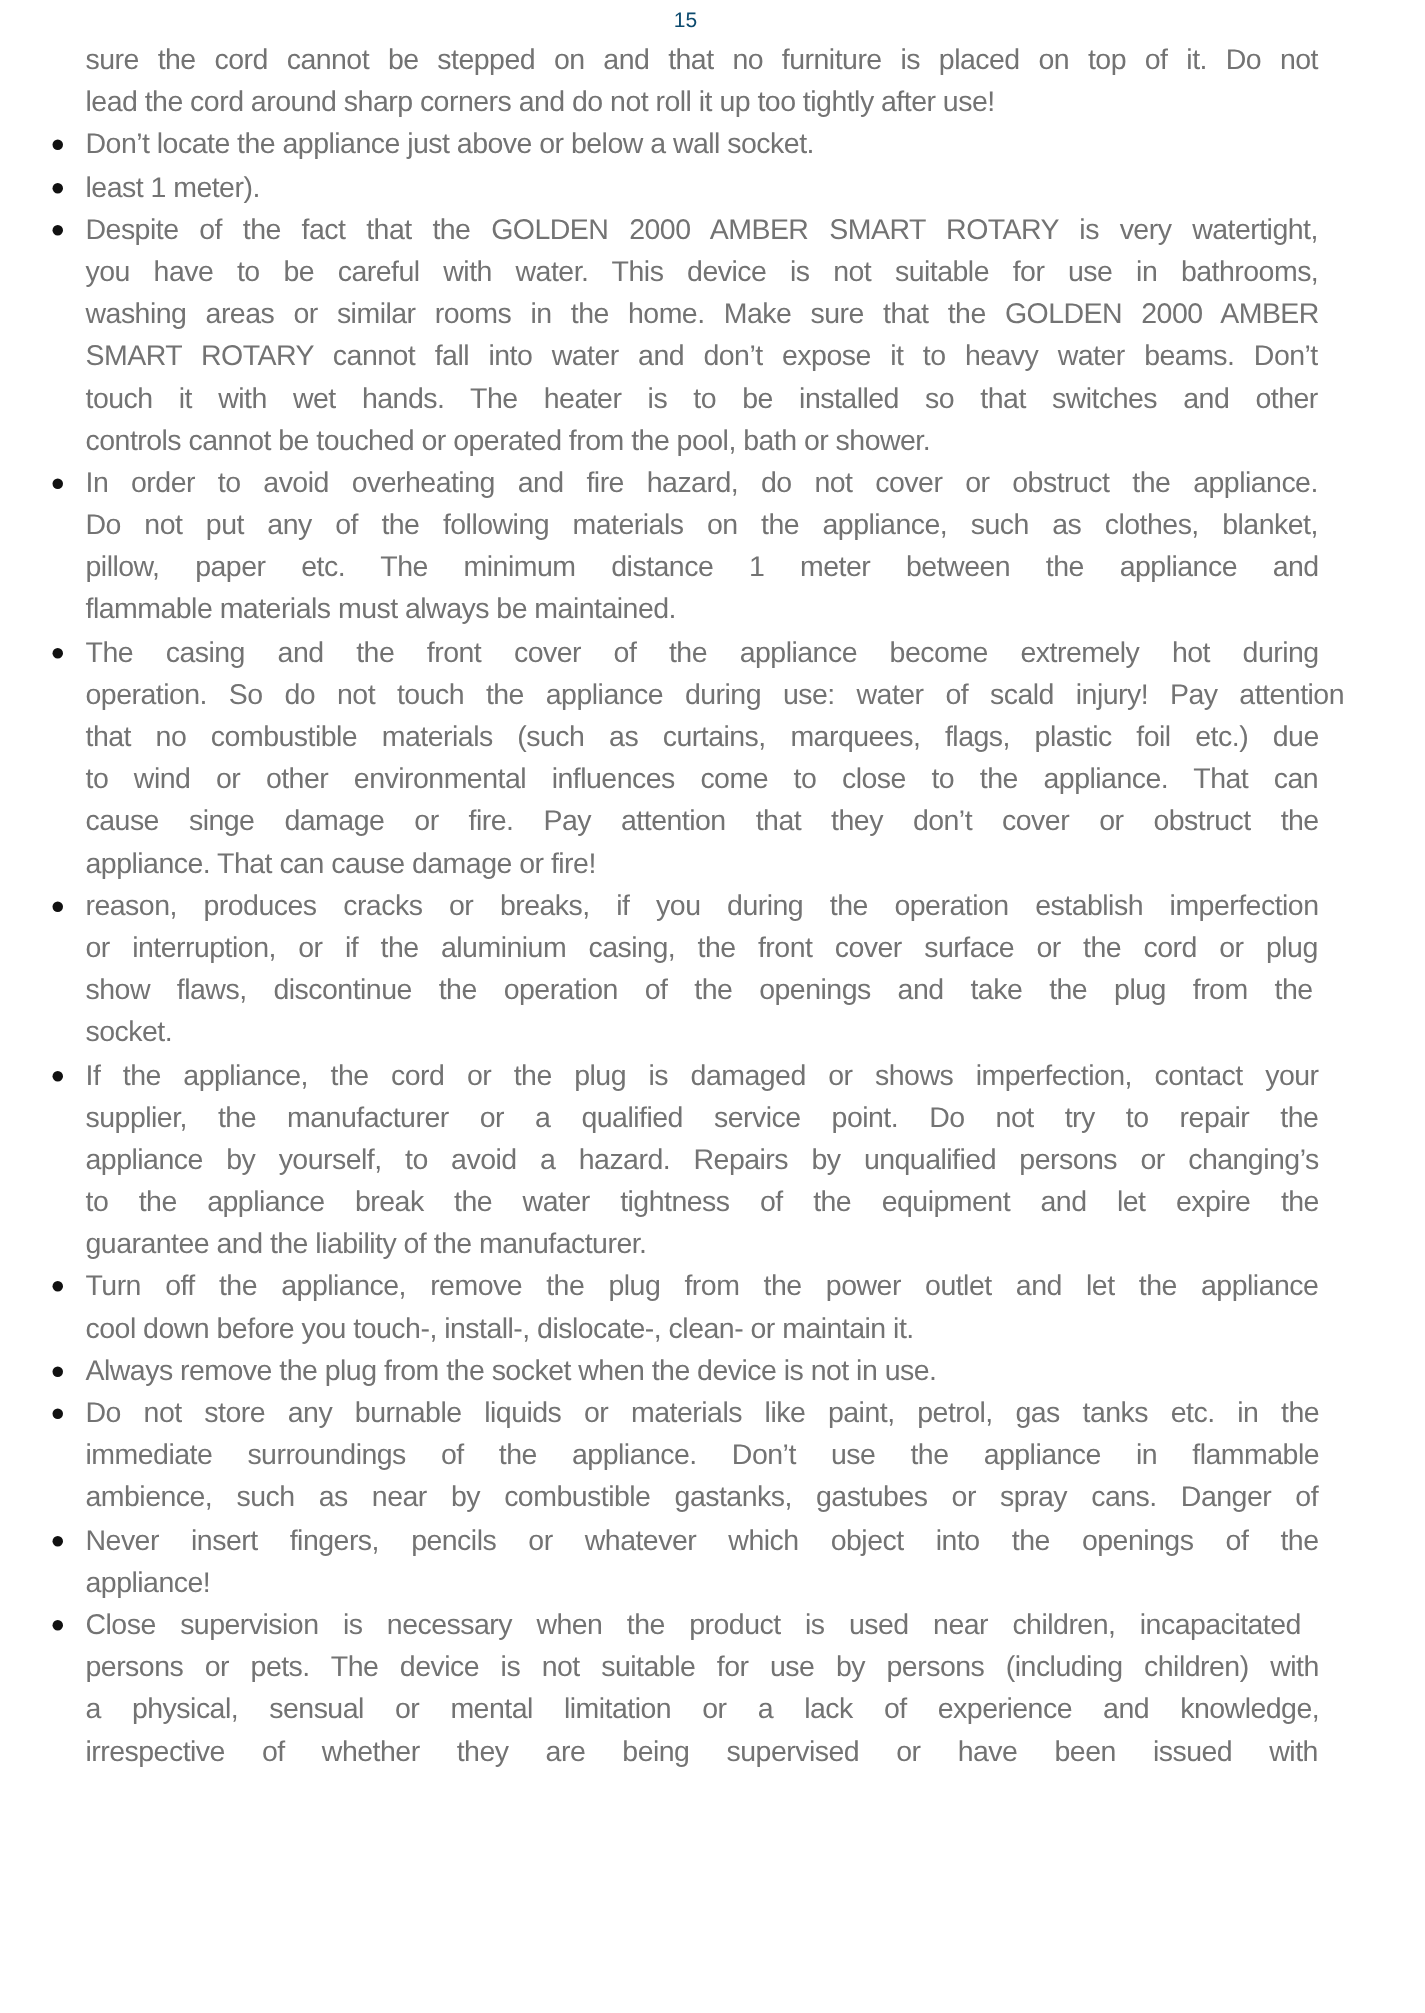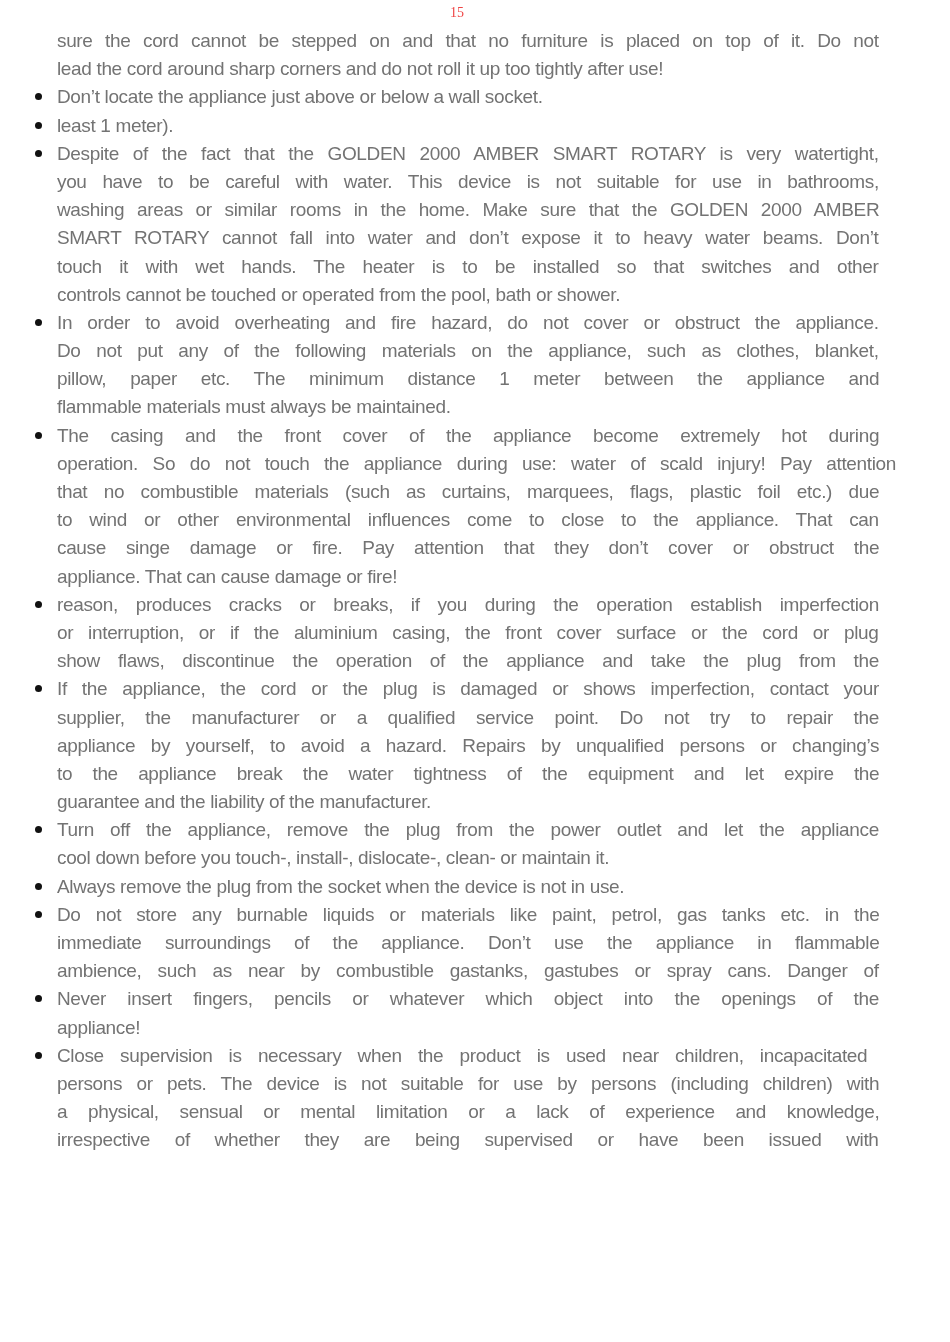--- a/index.html
+++ b/index.html
@@ -1,19 +1,19 @@
 <!DOCTYPE html>
 <html><head>
 <meta charset="utf-8">
 <style>
   html, body { margin: 0; padding: 0; background: #ffffff; }
   body { width: 950px; height: 1342px; position: relative; overflow: hidden; }
   .page-number {
     position: absolute; left: 0; width: 914px; top: 5px; text-align: center;
-    font-family: Liberation Serif, serif; font-size: 14px; color: #ef4444;
+    font-family: Liberation Sans, sans-serif; font-size: 14px; color: #0c4a6e;
   }
   .content {
     position: absolute; left: 57px; top: 27px; width: 822px;
     font-family: "Liberation Sans", sans-serif; font-size: 19px; color: #737373;
     letter-spacing: -0.35px;
   }
   .para { position: relative; margin: 0; padding: 0; }
   .line {
     display: block; height: 28.2px; line-height: 28.2px;
     text-align: justify; text-align-last: justify; white-space: nowrap; overflow: visible;
@@ -64,21 +64,22 @@
       <span class="line" style="display: block; text-align: left; text-align-last: left; word-spacing: 9.64286px;">operation. So do not touch the appliance during use: water of scald injury! Pay attention</span>
       <span class="line" style="display: block; text-align: left; text-align-last: left; word-spacing: 11.5px;">that no combustible materials (such as curtains, marquees, flags, plastic foil etc.) due</span>
       <span class="line" style="display: block; text-align: left; text-align-last: left; word-spacing: 12.1538px;">to wind or other environmental influences come to close to the appliance. That can</span>
       <span class="line" style="display: block; text-align: left; text-align-last: left; word-spacing: 15.0769px;">cause singe damage or fire. Pay attention that they don’t cover or obstruct the</span>
       <span class="line last">appliance. That can cause damage or fire!</span>
     </div>
     <div class="para">
       <span class="bullet"></span>
       <span class="line" style="display: block; text-align: left; text-align-last: left; word-spacing: 12.8182px;">reason, produces cracks or breaks, if you during the operation establish imperfection</span>
       <span class="line" style="display: block; text-align: left; text-align-last: left; word-spacing: 10px;">or interruption, or if the aluminium casing, the front cover surface or the cord or plug</span>
-      <span class="line" style="display: block; text-align: left; text-align-last: left; word-spacing: 13px;">show flaws, discontinue the operation of the appliance and take the plug from the</span>
+      <span class="line" style="display: block; text-align: left; text-align-last: left; word-spacing: 13px;">show flaws, discontinue the operation of the openings and take the plug from the</span>
+      <span class="line last">socket.</span>
     </div>
     <div class="para">
       <span class="bullet"></span>
       <span class="line" style="display: block; text-align: left; text-align-last: left; word-spacing: 10.0714px;">If the appliance, the cord or the plug is damaged or shows imperfection, contact your</span>
       <span class="line" style="display: block; text-align: left; text-align-last: left; word-spacing: 15.7692px;">supplier, the manufacturer or a qualified service point. Do not try to repair the</span>
       <span class="line" style="display: block; text-align: left; text-align-last: left; word-spacing: 10.6667px;">appliance by yourself, to avoid a hazard. Repairs by unqualified persons or changing’s</span>
       <span class="line" style="display: block; text-align: left; text-align-last: left; word-spacing: 15.3846px;">to the appliance break the water tightness of the equipment and let expire the</span>
       <span class="line last">guarantee and the liability of the manufacturer.</span>
     </div>
     <div class="para">

